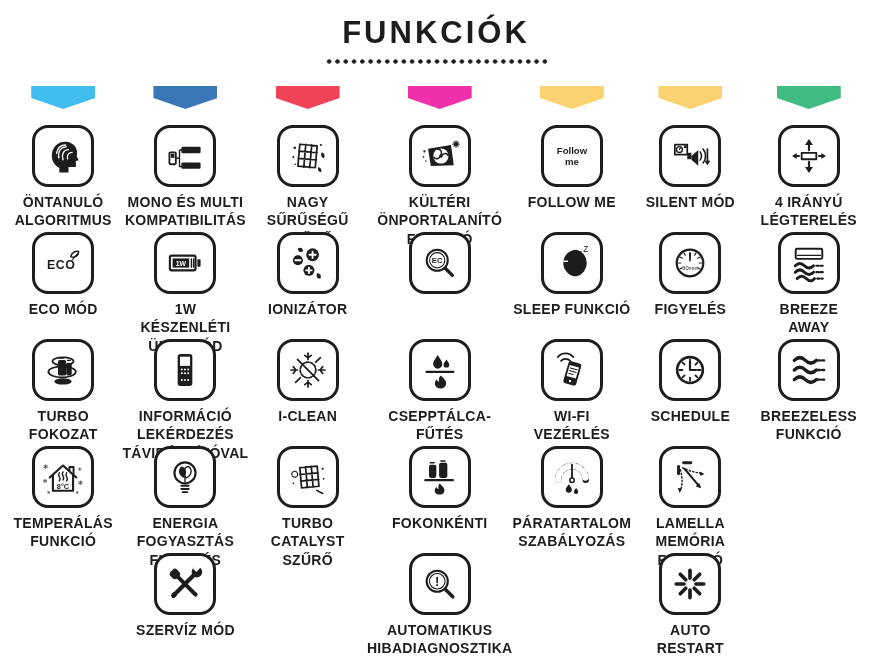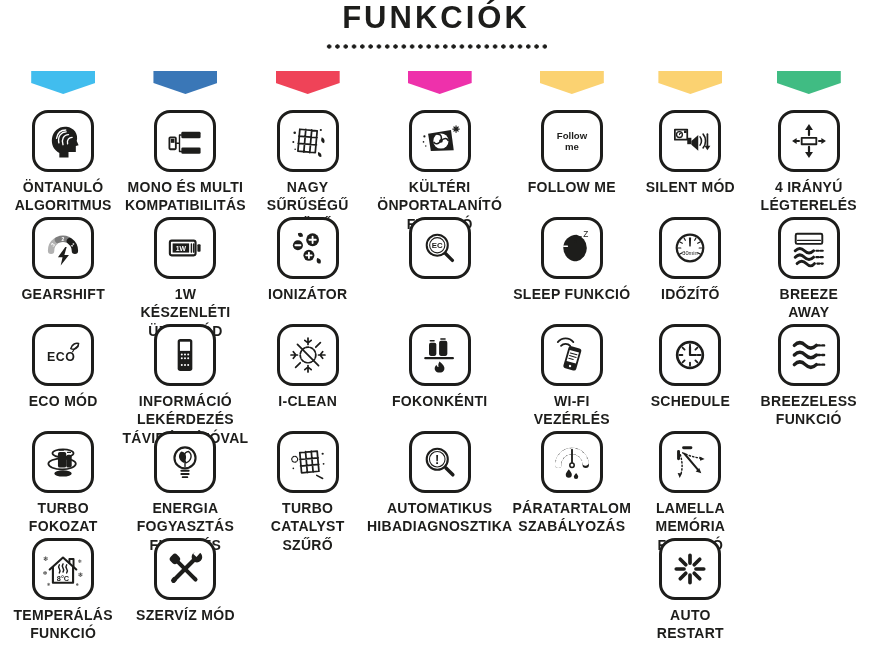--- a/index.html
+++ b/index.html
@@ -1,19 +1,19 @@
 <!DOCTYPE html>
 <html><head>
 <meta charset="utf-8">
 <style>
   * { margin:0; padding:0; box-sizing:border-box; }
   html,body { background:#fff; }
   body { font-family:"Liberation Sans",sans-serif; }
   .page { width:872px; height:663px; background:#fff; overflow:hidden; }
-  .header { text-align:center; }
+  .header { text-align:center; padding-top:15px; }
   .title { font-size:31px; font-weight:700; letter-spacing:3px; color:#1d1d1b; }
   .dots { width:222px; height:7px; margin:7px auto 0;
           background-image:radial-gradient(circle,#1d1d1b 1.9px,transparent 2.4px);
           background-size:8.3px 7px; background-position:0 50%; background-repeat:repeat-x; }
   .grid { display:grid; grid-template-columns:repeat(7,1fr); padding:0 4px; margin-top:21px; }
   .col { display:flex; flex-direction:column; align-items:center; }
   .arrow { width:64px; height:23px; flex:none;
            clip-path:polygon(0 0,100% 0,100% 52%,50% 100%,0 52%); margin-bottom:16px; }
   .cell { height:107px; width:100%; display:flex; flex-direction:column; align-items:center; flex:none; }
   .icon-box { width:62px; height:62px; border:3px solid #1d1d1b; border-radius:16px;
@@ -40,34 +40,20 @@
               <path fill="#1d1d1b" stroke="none" d="M20 42 L20 37 C14 34 11 28 12 21 C13 13 20 7.5 28 8.5 C36 9.5 41 16.5 39 24 L41 28.5 L38 29.5 L38 36 L30 36 L30 42 Z"></path>
 <path stroke="#fff" stroke-width="1.5" d="M17 21 c1-6 5-9 10-9 M19.5 26 c-1.5-7 2.5-12 8-12 M24 28 c-2-5 0.5-11 6-11 M29 27 c-1-4 1.5-7 5-7"></path>
             </svg>
           </div>
           <div class="label">ÖNTANULÓ
 ALGORITMUS</div>
         </div>
         <div class="cell">
           <div class="icon-box">
             <svg viewBox="0 0 48 48" width="44" height="44" fill="none" stroke="#1d1d1b" stroke-width="2.4" stroke-linecap="round" stroke-linejoin="round">
-              <path d="M11 27 A13 13 0 0 1 16.5 16.3" stroke="#b2b2b2" stroke-width="7"></path>
-<path d="M18.5 15.2 A13 13 0 0 1 29.5 15.2" stroke="#7d7d7d" stroke-width="7"></path>
-<path d="M31.5 16.4 A13 13 0 0 1 37 27" stroke="#1d1d1b" stroke-width="7"></path>
-<text x="13" y="22.5" font-size="5.6" font-weight="700" fill="#fff" transform="rotate(-48 13 20.5)">3</text>
-<text x="24" y="16" font-size="5.6" font-weight="700" fill="#fff">2</text>
-<text x="34.8" y="22.5" font-size="5.6" font-weight="700" fill="#fff" transform="rotate(48 34.8 20.5)">1</text>
-<path fill="#1d1d1b" stroke="none" d="M26.5 23 L18.5 34 h5 L21.5 43 L30.5 31.5 h-5 L28 23 z"></path>
-            </svg>
-          </div>
-          <div class="label">GEARSHIFT</div>
-        </div>
-        <div class="cell">
-          <div class="icon-box">
-            <svg viewBox="0 0 48 48" width="44" height="44" fill="none" stroke="#1d1d1b" stroke-width="2.4" stroke-linecap="round" stroke-linejoin="round">
               <text x="22" y="31" font-size="13.5" font-weight="700" letter-spacing="0.5" fill="#1d1d1b">ECO</text>
 <path d="M32.5 17 c1-5 6-6.5 8.5-5.5 c0 4.5-4.5 7.5-8.5 5.5z" stroke-width="1.7"></path>
 <path d="M34.5 20.5 c1.5-3 3.5-5 6-6.5" stroke-width="1.3"></path>
             </svg>
           </div>
           <div class="label">ECO MÓD</div>
         </div>
         <div class="cell">
           <div class="icon-box">
             <svg viewBox="0 0 48 48" width="44" height="44" fill="none" stroke="#1d1d1b" stroke-width="2.4" stroke-linecap="round" stroke-linejoin="round">
@@ -271,20 +257,32 @@
               <circle cx="21" cy="21" r="11.5" stroke-width="2.2"></circle>
 <circle cx="21" cy="21" r="8.3" stroke-width="1.2"></circle>
 <text x="21" y="24.5" font-size="8.5" font-weight="700" fill="#1d1d1b">EC</text>
 <path d="M30 30 l7.5 7.5" stroke-width="3.6"></path>
             </svg>
           </div>
         </div>
         <div class="cell">
           <div class="icon-box">
             <svg viewBox="0 0 48 48" width="44" height="44" fill="none" stroke="#1d1d1b" stroke-width="2.4" stroke-linecap="round" stroke-linejoin="round">
+              <path fill="#1d1d1b" stroke="none" d="M21.5 7.5 C24.5 12.5 26.5 14.5 26.5 17.5 a5 5 0 0 1 -10 0 C16.5 14.5 18.5 12.5 21.5 7.5z"></path>
+<path fill="#1d1d1b" stroke="none" d="M31 12.5 c1.9 2.8 3.1 4.1 3.1 5.8 a3.1 3.1 0 0 1 -6.2 0 c0-1.7 1.2-3 3.1-5.8z"></path>
+<path d="M9.5 26 h29" stroke-width="2.6"></path>
+<path fill="#1d1d1b" stroke="none" d="M24.5 30 c5 4 7 7 6 9.8 a6.3 6.3 0 0 1 -12 0 c-0.6-2.8 0.9-4 2-5.8 0.4 1.8 1.3 2.7 2.6 2.7 -0.9-2.6-0.1-4.5 1.4-6.7z"></path>
+            </svg>
+          </div>
+          <div class="label">CSEPPTÁLCA-
+FŰTÉS</div>
+        </div>
+        <div class="cell">
+          <div class="icon-box">
+            <svg viewBox="0 0 48 48" width="44" height="44" fill="none" stroke="#1d1d1b" stroke-width="2.4" stroke-linecap="round" stroke-linejoin="round">
               <rect x="12" y="10.5" width="8" height="14.5" rx="2" fill="#1d1d1b" stroke="none"></rect>
 <rect x="23" y="8.5" width="9" height="16.5" rx="2" fill="#1d1d1b" stroke="none"></rect>
 <path d="M13.5 8.5 h4 M25 6.5 h4.5" stroke-width="1.7"></path>
 <path d="M8 27.5 h30" stroke-width="2.5"></path>
 <path fill="#1d1d1b" stroke="none" d="M23.5 31 c4.2 3.6 6 6.2 5.2 8.7 a5.6 5.6 0 0 1 -10.4 0 c-0.5-2.5 0.8-3.6 1.8-5.1 0.4 1.6 1.2 2.4 2.4 2.4 -0.8-2.4-0.1-4 1-6z"></path>
             </svg>
           </div>
           <div class="label">FOKONKÉNTI</div>
         </div>
         <div class="cell">
@@ -375,21 +373,21 @@
           <div class="icon-box">
             <svg viewBox="0 0 48 48" width="44" height="44" fill="none" stroke="#1d1d1b" stroke-width="2.4" stroke-linecap="round" stroke-linejoin="round">
               <circle cx="24" cy="24" r="14.5" stroke-width="2.4"></circle>
 <g stroke-width="1.3">
                 <path d="M13 17.5 l2.6 1.4 M11 24 h3 M13 30.5 l2.6-1.4 M35 17.5 l-2.6 1.4 M37 24 h-3 M35 30.5 l-2.6-1.4 M17.5 13 l1.4 2.6 M30.5 13 l-1.4 2.6"></path>
               </g>
 <path fill="#1d1d1b" stroke="none" d="M22.8 12.5 h2.4 L24.8 22 a1.3 1.3 0 0 1 -1.6 0 z"></path>
 <text x="24" y="32" font-size="6.2" fill="#1d1d1b">30min</text>
             </svg>
           </div>
-          <div class="label">IDŐZÍTŐ</div>
+          <div class="label">FIGYELÉS</div>
         </div>
         <div class="cell">
           <div class="icon-box">
             <svg viewBox="0 0 48 48" width="44" height="44" fill="none" stroke="#1d1d1b" stroke-width="2.4" stroke-linecap="round" stroke-linejoin="round">
               <circle cx="24" cy="24" r="14" stroke-width="2.9"></circle>
 <g stroke-width="2">
                 <path d="M24 12.5 v3.2 M24 32.3 v3.2 M12.5 24 h3.2 M32.3 24 h3.2 M15.9 15.9 l2.2 2.2 M29.9 29.9 l2.2 2.2 M15.9 32.1 l2.2-2.2 M29.9 18.1 l2.2-2.2"></path>
               </g>
 <path d="M24 24 V15.5 M24 24 h6.5" stroke-width="2.4"></path>
             </svg>

